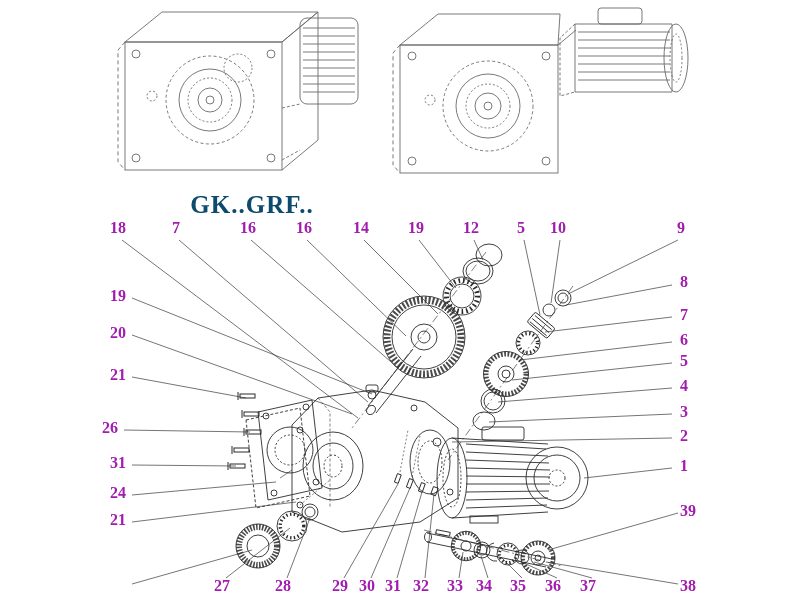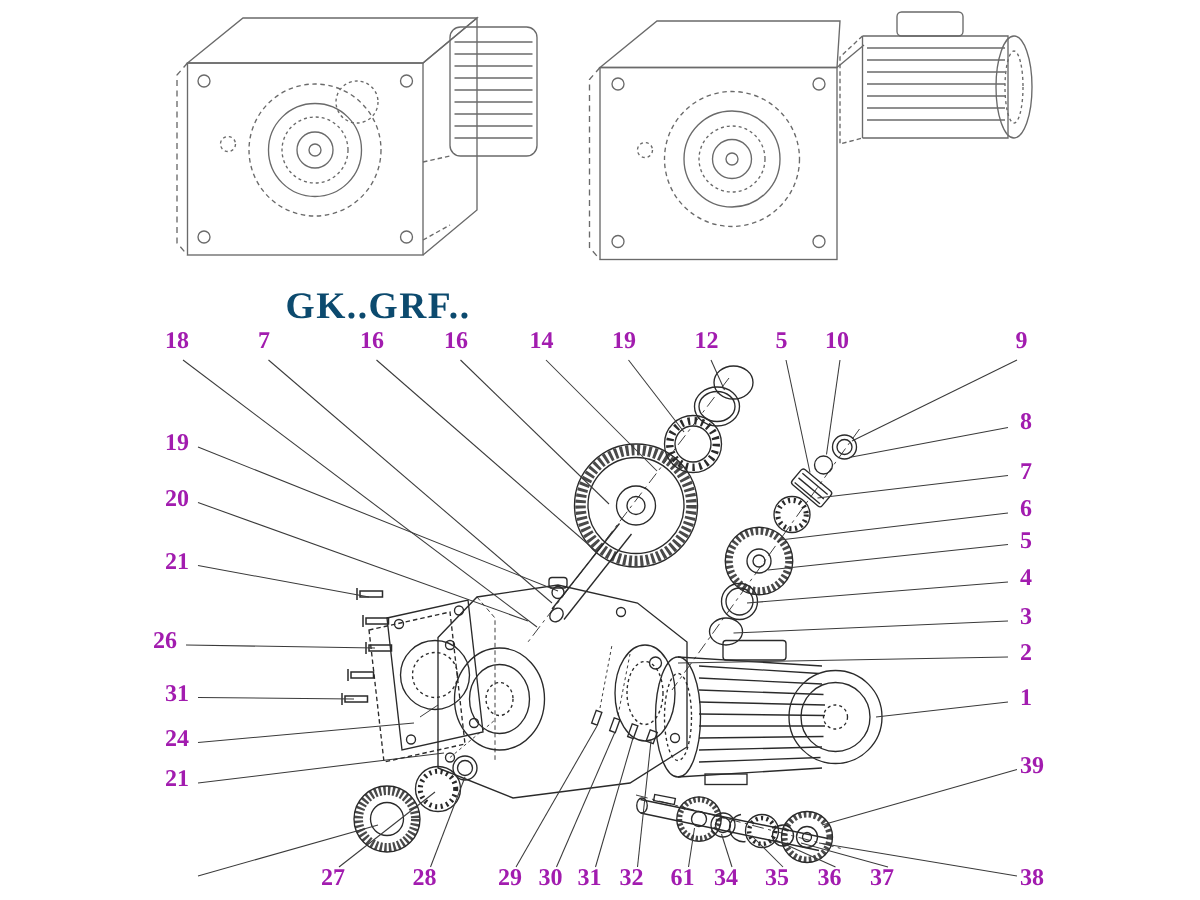--- a/index.html
+++ b/index.html
@@ -301,19 +301,19 @@
   <div class="part-label" style="left:118px;top:485px;">24</div>
   <div class="part-label" style="left:118px;top:512px;">21</div>
   <div class="part-label" style="left:118px;top:606px;">26</div>
 
   <div class="part-label" style="left:222px;top:578px;">27</div>
   <div class="part-label" style="left:283px;top:578px;">28</div>
   <div class="part-label" style="left:340px;top:578px;">29</div>
   <div class="part-label" style="left:367px;top:578px;">30</div>
   <div class="part-label" style="left:393px;top:578px;">31</div>
   <div class="part-label" style="left:421px;top:578px;">32</div>
-  <div class="part-label" style="left:455px;top:578px;">61</div>
+  <div class="part-label" style="left:455px;top:578px;">33</div>
   <div class="part-label" style="left:484px;top:578px;">34</div>
   <div class="part-label" style="left:518px;top:578px;">35</div>
   <div class="part-label" style="left:553px;top:578px;">36</div>
   <div class="part-label" style="left:588px;top:578px;">37</div>
 
 </div>
 
 </body></html>

